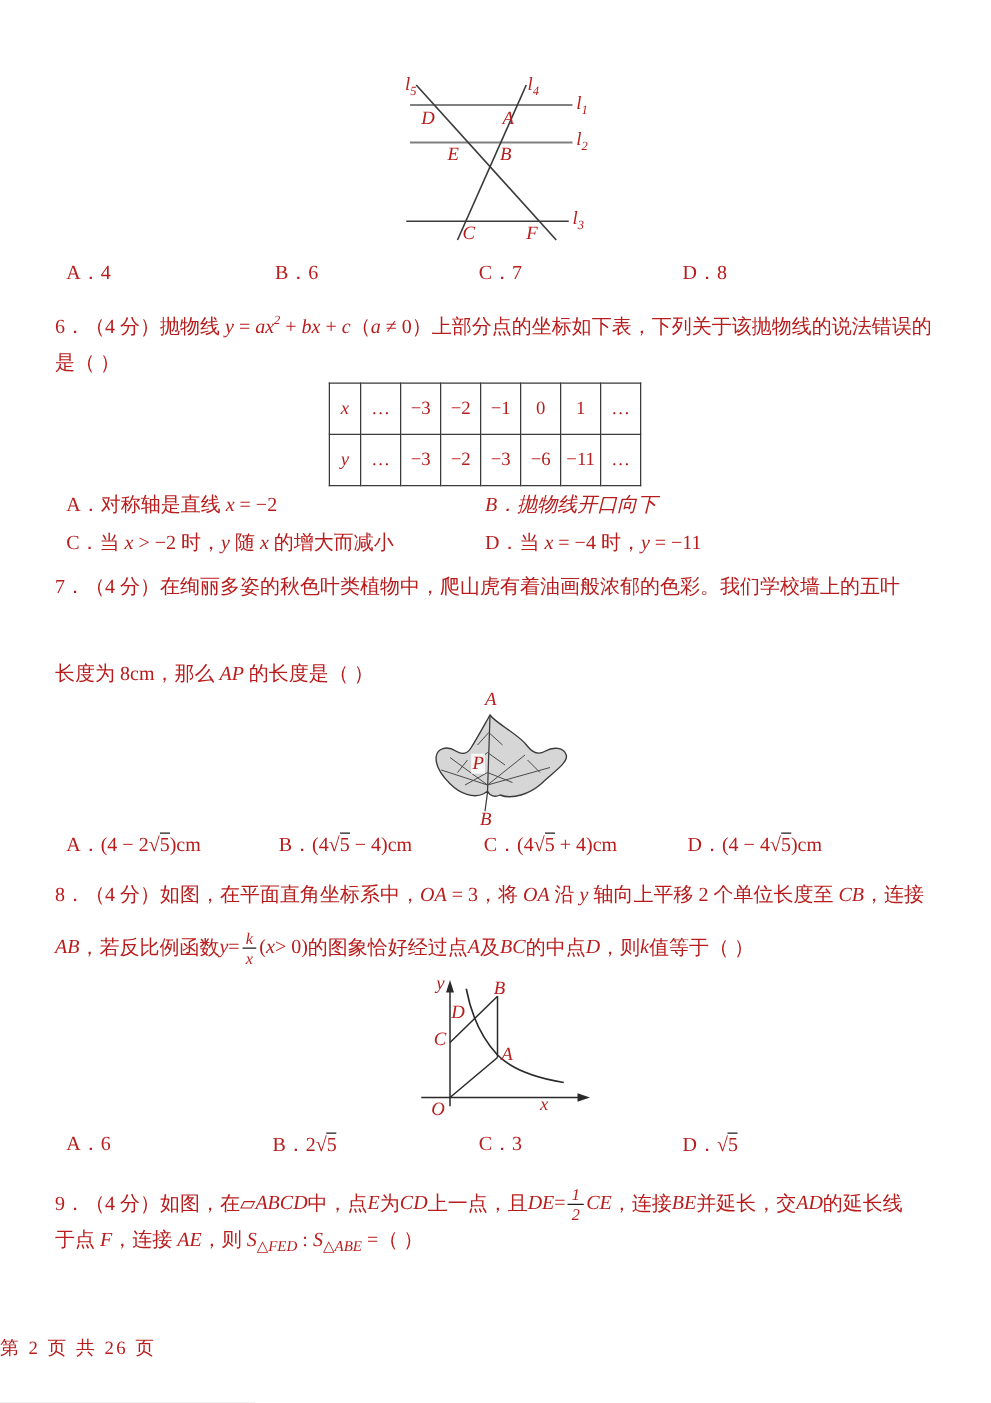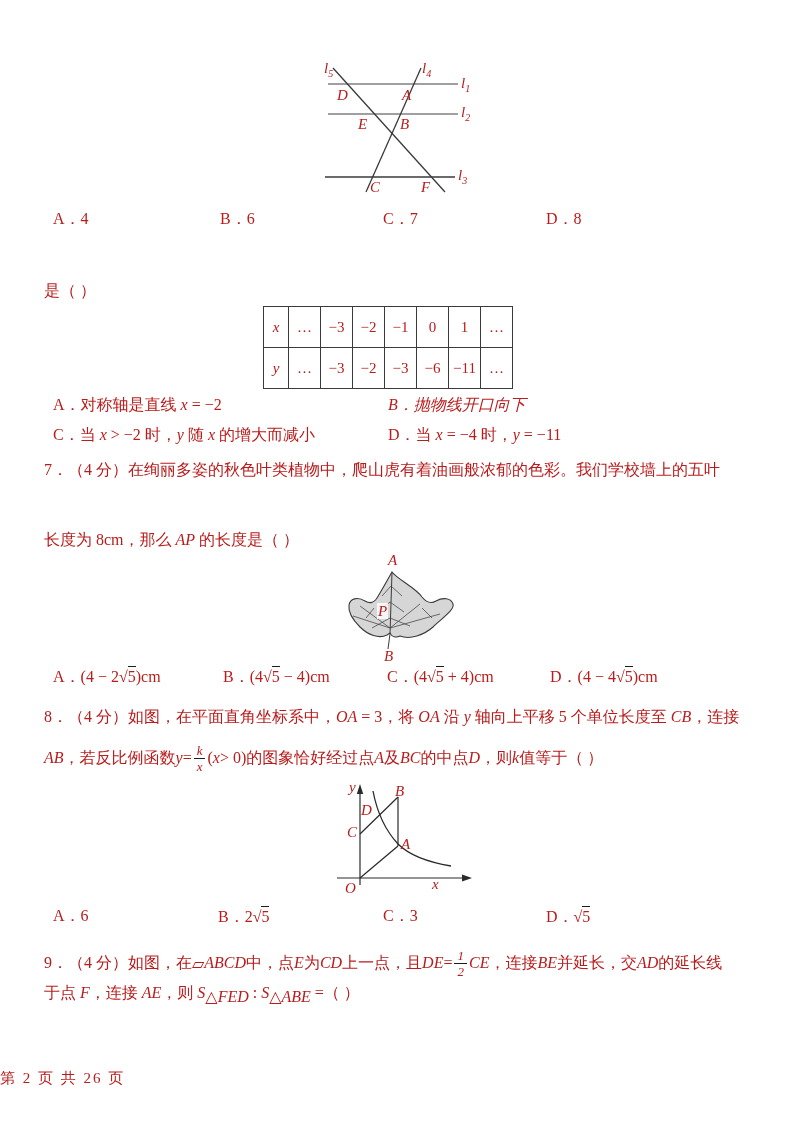--- a/index.html
+++ b/index.html
@@ -5,21 +5,21 @@
   html,body{margin:0;padding:0;background:#e8e8e8;}
   .page{
     position:relative;width:793px;height:1122px;background:#ffffff;
     font-family:"Liberation Serif","DejaVu Serif",serif;
     color:#b91c1c;font-size:16px;overflow:hidden;margin:0 auto;
   }
   .line{position:absolute;white-space:nowrap;line-height:20px;}
   .fline{position:absolute;white-space:nowrap;display:flex;align-items:center;height:36px;}
   .it{font-style:italic;}
   .sup{font-size:10px;vertical-align:7px;font-style:italic;}
-  .sub{font-size:16px;vertical-align:-4px;font-style:italic;}
+  .sub{font-size:12px;vertical-align:-4px;font-style:italic;}
   .frac{display:inline-flex;flex-direction:column;align-items:center;line-height:1;vertical-align:middle;margin:0 2px;font-style:italic;}
   .frac .fnum{font-size:13px;padding:0 3px 1px 3px;border-bottom:1px solid #1c1c1c;text-align:center;}
   .frac .fden{font-size:13px;padding-top:1px;text-align:center;}
   .sqrt{display:inline-block;white-space:nowrap;}
   .rsign{display:inline-block;}
   .vinc{display:inline-block;border-top:1px solid #1c1c1c;}
   .figlabel{position:absolute;font-style:italic;font-size:15px;line-height:16px;white-space:nowrap;}
   .figlabel sub{font-size:10px;font-style:italic;}
   .qtable{position:absolute;left:263px;top:306px;border-collapse:collapse;table-layout:fixed;}
   .qtable td{border:1.2px solid #3a3a3a;width:31px;height:40px;text-align:center;font-size:15px;padding:0;}
@@ -50,20 +50,21 @@
   <span class="figlabel" style="left:358px;top:116px;">E</span>
   <span class="figlabel" style="left:400px;top:116px;">B</span>
   <span class="figlabel" style="left:370px;top:179px;">C</span>
   <span class="figlabel" style="left:421px;top:179px;">F</span>
 
   <span class="line" style="left:53px;top:209px;">A．4</span>
   <span class="line" style="left:220px;top:209px;">B．6</span>
   <span class="line" style="left:383px;top:209px;">C．7</span>
   <span class="line" style="left:546px;top:209px;">D．8</span>
 
+  <div class="line" style="left:44px;top:247px;"><span class="cjk">6．（4 分）抛物线 </span><span class="it">y</span><span> = </span><span class="it">ax</span><span class="sup">2</span><span> + </span><span class="it">bx</span><span> + </span><span class="it">c</span><span class="cjk">（</span><span class="it">a</span><span> ≠ 0</span><span class="cjk">）上部分点的坐标如下表，下列关于该抛物线的说法错误的</span></div>
   <div class="line" style="left:44px;top:281px;"><span class="cjk">是（  ）</span></div>
 
   <table class="qtable">
     <tbody>
         <tr>
       <td class="first">x</td>
       <td>…</td>
       <td>−3</td>
       <td>−2</td>
       <td>−1</td>
@@ -99,21 +100,21 @@
   </svg>
   <span class="figlabel" style="left:388px;top:552px;">A</span>
   <span class="figlabel plabel" style="left:377px;top:603px;">P</span>
   <span class="figlabel" style="left:384px;top:648px;">B</span>
 
   <div class="line" style="left:53px;top:666px;"><span class="cjk">A．</span><span>(4 − 2</span><span class="sqrt"><span class="rsign">√</span><span class="vinc">5</span></span><span>)cm</span></div>
   <div class="line" style="left:223px;top:666px;"><span class="cjk">B．</span><span>(4</span><span class="sqrt"><span class="rsign">√</span><span class="vinc">5</span></span><span> − 4)cm</span></div>
   <div class="line" style="left:387px;top:666px;"><span class="cjk">C．</span><span>(4</span><span class="sqrt"><span class="rsign">√</span><span class="vinc">5</span></span><span> + 4)cm</span></div>
   <div class="line" style="left:550px;top:666px;"><span class="cjk">D．</span><span>(4 − 4</span><span class="sqrt"><span class="rsign">√</span><span class="vinc">5</span></span><span>)cm</span></div>
 
-  <div class="line" style="left:44px;top:707px;"><span class="cjk">8．（4 分）如图，在平面直角坐标系中，</span><span class="it">OA</span><span> = 3</span><span class="cjk">，将 </span><span class="it">OA</span><span class="cjk"> 沿 </span><span class="it">y</span><span class="cjk"> 轴向上平移 5 个单位长度至 </span><span class="it">CB</span><span class="cjk">，连接</span></div>
+  <div class="line" style="left:44px;top:707px;"><span class="cjk">8．（4 分）如图，在平面直角坐标系中，</span><span class="it">OA</span><span> = 3</span><span class="cjk">，将 </span><span class="it">OA</span><span class="cjk"> 沿 </span><span class="it">y</span><span class="cjk"> 轴向上平移 2 个单位长度至 </span><span class="it">CB</span><span class="cjk">，连接</span></div>
   <div class="fline" style="left:44px;top:740px;">
       <span class="it">AB</span>
       <span class="cjk">，若反比例函数 </span>
       <span class="it">y</span>
       <span> = </span>
       <span class="frac">
         <span class="fnum">k</span>
         <span class="fden">x</span>
       </span>
       <span>(</span>

